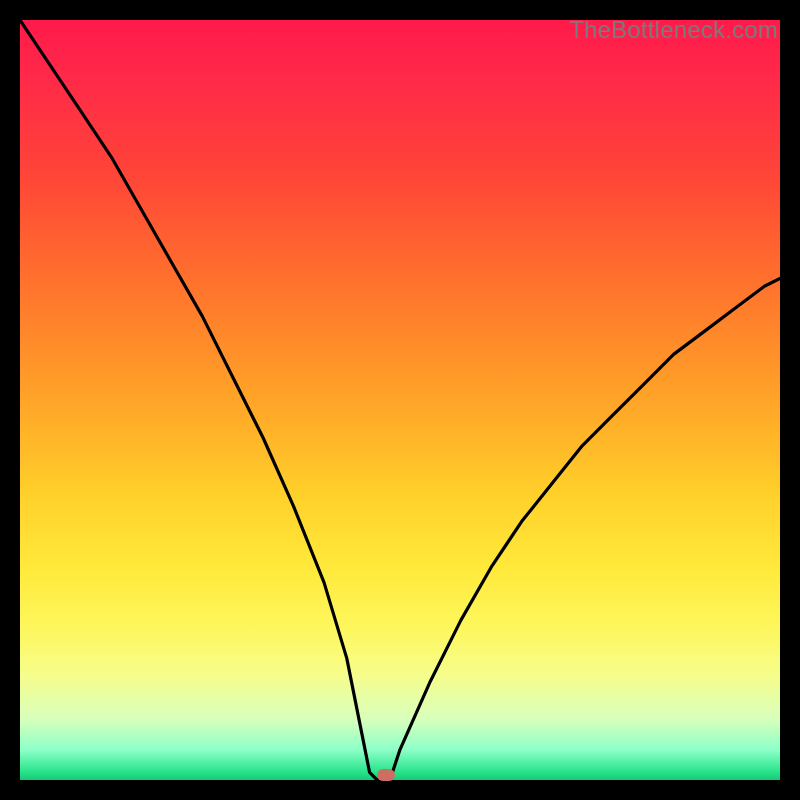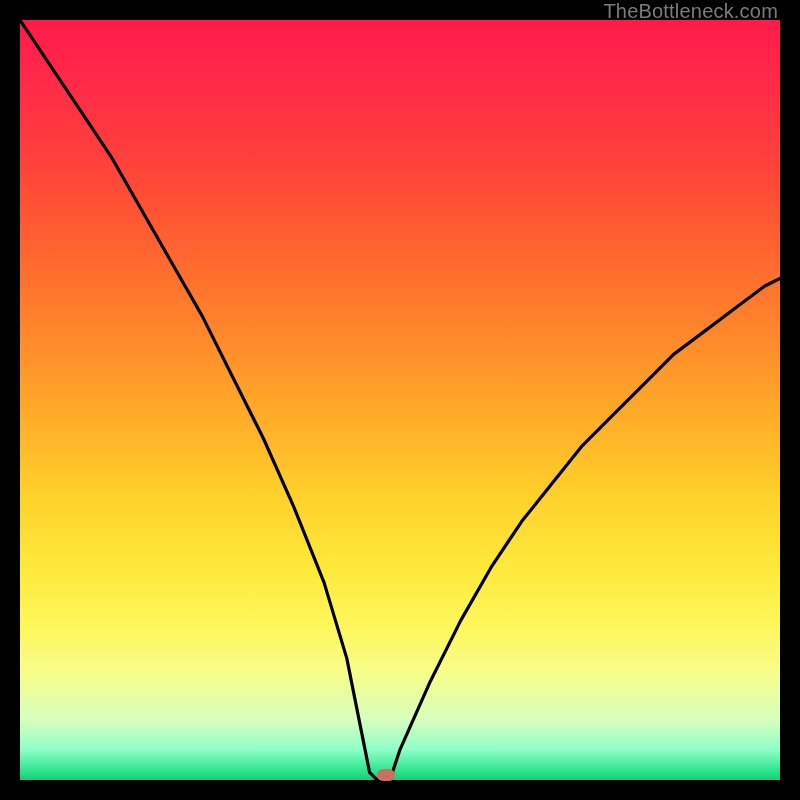--- a/index.html
+++ b/index.html
@@ -39,24 +39,24 @@
       #fdf75d 80%,
       #f7fd8a 86%,
       #d8ffbc 92%,
       #8dffc8 96%,
       #26e38a 99%,
       #18c87a 100%
     );
   }
   .watermark {
     position: absolute;
-    top: 0px;
+    top: 16px;
     right: 22px;
     color: #7b7b7b;
-    font-size: 20px;
+    font-size: 24px;
     font-weight: 500;
     letter-spacing: 0.2px;
   }
   .curve-svg {
     position: absolute;
     left: 20px;
     top: 20px;
     width: 760px;
     height: 760px;
   }

